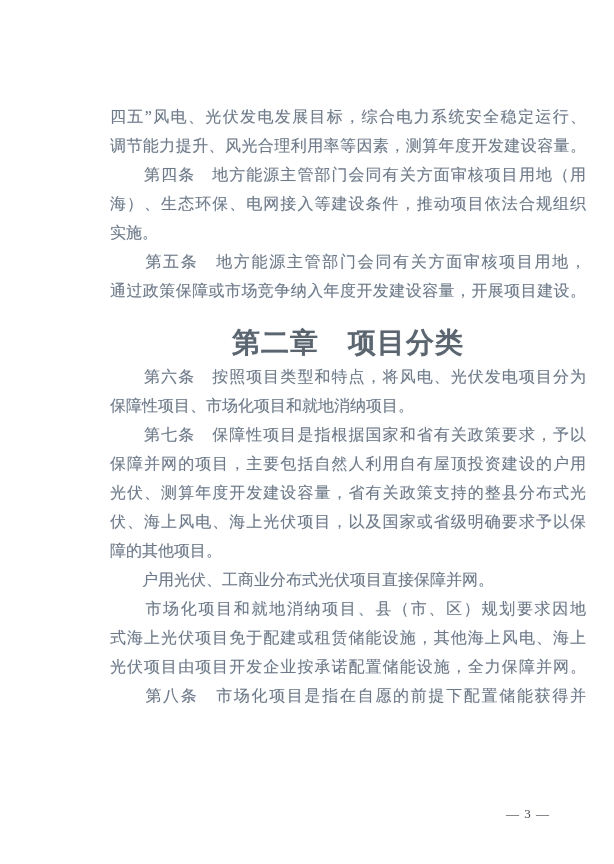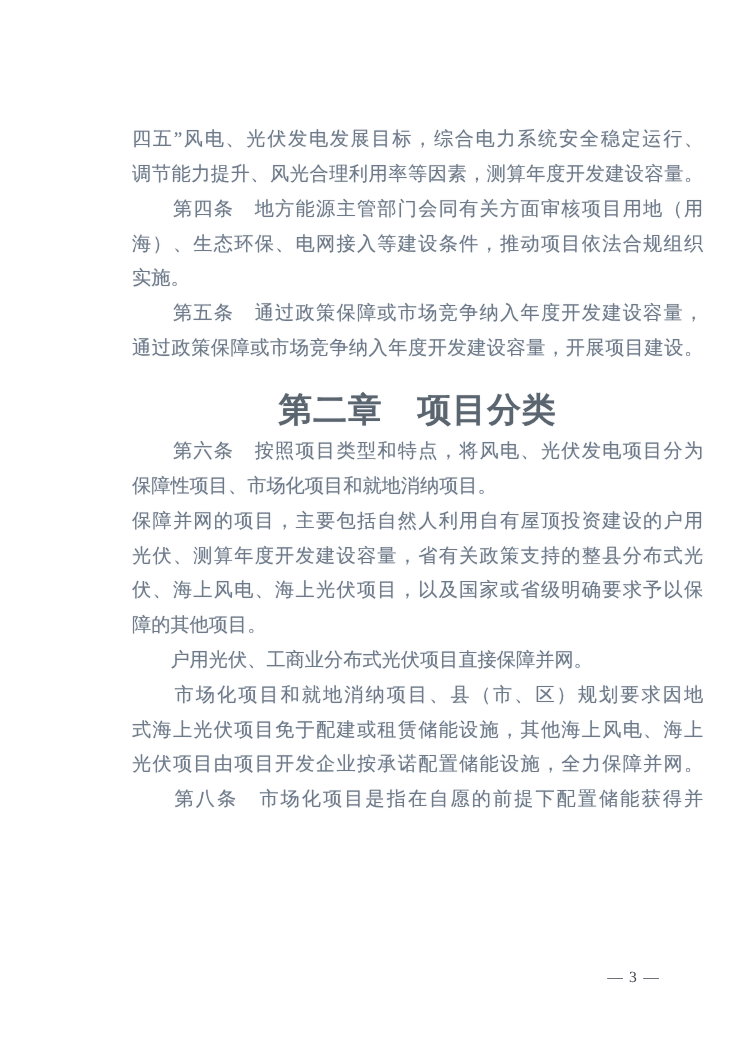--- a/index.html
+++ b/index.html
@@ -63,27 +63,28 @@
 <body>
 
 <div class="page">
   <div class="textblock">
 
     <div class="ln full">四五”风电、光伏发电发展目标，综合电力系统安全稳定运行、</div>
     <div class="ln full">调节能力提升、风光合理利用率等因素，测算年度开发建设容量。</div>
     <div class="ln full">　　第四条　地方能源主管部门会同有关方面审核项目用地（用</div>
     <div class="ln full">海）、生态环保、电网接入等建设条件，推动项目依法合规组织</div>
     <div class="ln">实施。</div>
-    <div class="ln full">　　第五条　通过政策保障或市场竞争纳入年度开发建设容量，</div>
+    <div class="ln full">　　第五条　地方能源主管部门会同有关方面审核项目用地，</div>
     <div class="ln full">通过政策保障或市场竞争纳入年度开发建设容量，开展项目建设。</div>
 
     <div class="chapter-heading">第二章　项目分类</div>
 
     <div class="ln full">　　第六条　按照项目类型和特点，将风电、光伏发电项目分为</div>
     <div class="ln">保障性项目、市场化项目和就地消纳项目。</div>
+    <div class="ln full">　　第七条　保障性项目是指根据国家和省有关政策要求，予以</div>
     <div class="ln full">保障并网的项目，主要包括自然人利用自有屋顶投资建设的户用</div>
     <div class="ln full">光伏、测算年度开发建设容量，省有关政策支持的整县分布式光</div>
     <div class="ln full">伏、海上风电、海上光伏项目，以及国家或省级明确要求予以保</div>
     <div class="ln">障的其他项目。</div>
     <div class="ln">　　户用光伏、工商业分布式光伏项目直接保障并网。</div>
     <div class="ln full">　　市场化项目和就地消纳项目、县（市、区）规划要求因地</div>
     <div class="ln full">式海上光伏项目免于配建或租赁储能设施，其他海上风电、海上</div>
     <div class="ln full">光伏项目由项目开发企业按承诺配置储能设施，全力保障并网。</div>
     <div class="ln full">　　第八条　市场化项目是指在自愿的前提下配置储能获得并</div>
 

